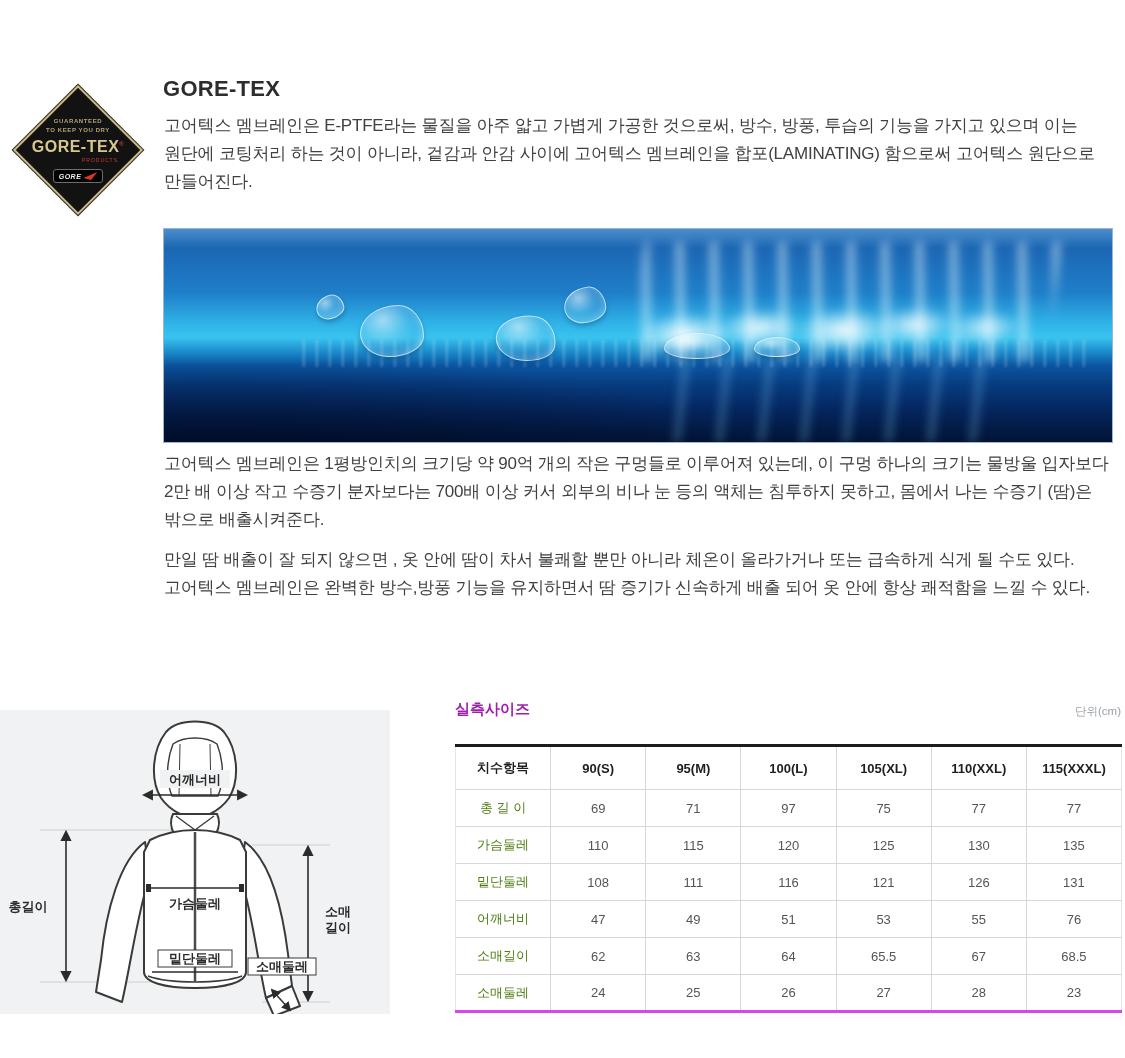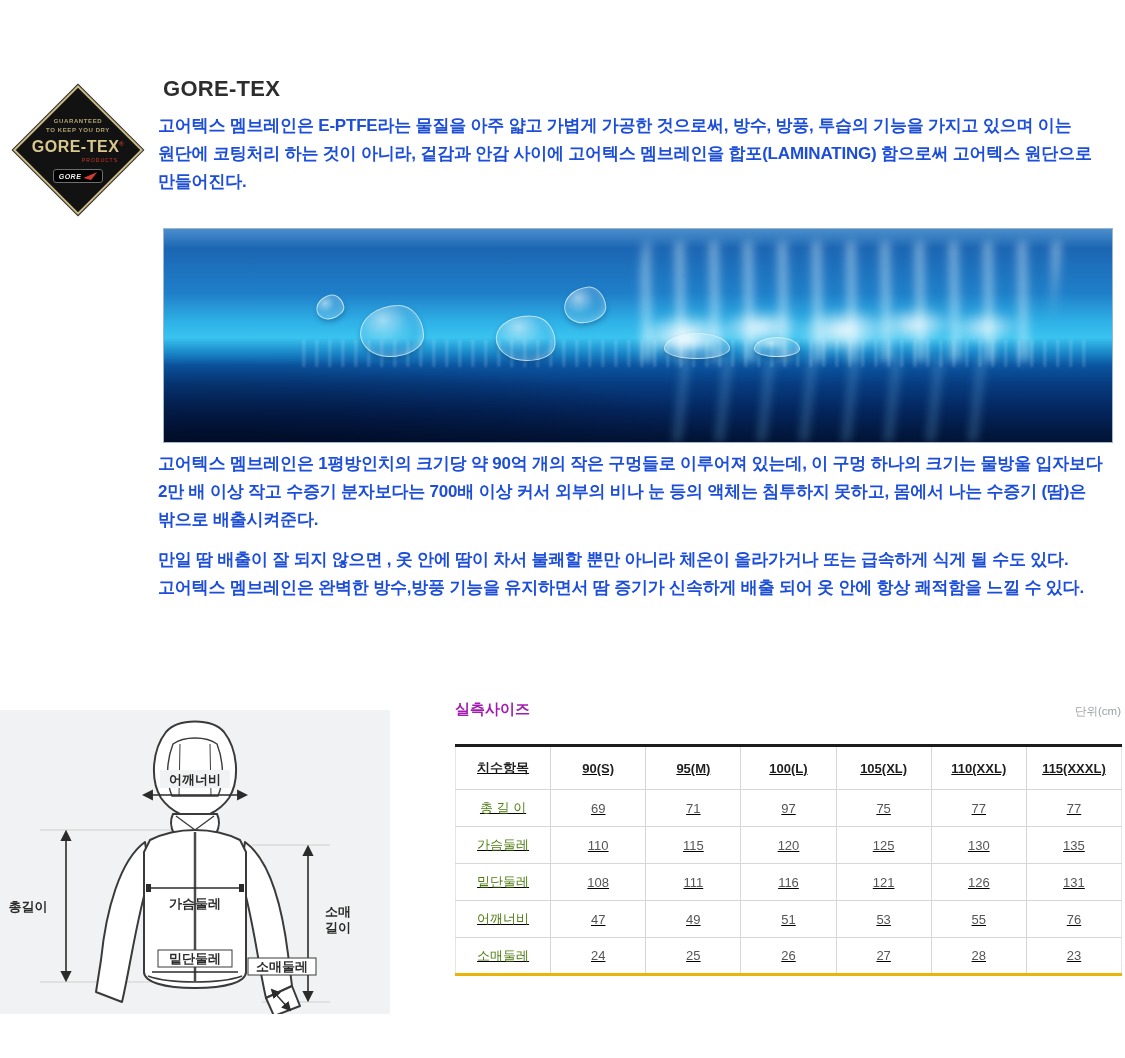--- a/index.html
+++ b/index.html
@@ -29,22 +29,22 @@
   .logo-emblem {
     margin-top:6px; display:flex; align-items:center; gap:2px;
     background:#000; border:1px solid #6e6e6e; border-radius:3px; padding:2px 5px;
   }
   .logo-emblem-text { color:#f2f2f2; font-size:7px; font-weight:bold; font-style:italic; letter-spacing:.5px; }
   .logo-swoosh { width:14px; height:8px; background:#d23a2e; clip-path:polygon(0 75%, 100% 0, 55% 100%); }
 
   
   .intro-title { position:absolute; left:163px; top:76px; font-size:22px; font-weight:bold; color:#2d2d2d; letter-spacing:.3px; }
   .para {
-    position:absolute; left:158px; width:954px; font-size:17px; color:#1d4ed8;
-    line-height:28px; word-break:keep-all; letter-spacing:-0.2px;font-weight:bold;
+    position:absolute; left:164px; width:954px; font-size:17px; color:#404040;
+    line-height:28px; word-break:keep-all; letter-spacing:-0.2px;
   }
   .intro-para { top:112px; }
 
   
   .hero {
     position:absolute; left:163px; top:228px; width:950px; height:215px; overflow:hidden;
     border:1px solid #9fb4cf;
     background:
       radial-gradient(120% 95% at 6% 104%, rgba(0,6,28,.6) 0%, rgba(0,6,28,0) 46%),
       linear-gradient(180deg,#4a8ecb 0%, #1c66b3 9%, #1f7fc9 30%, #2fb2e7 44%, #39c3ef 51%, #1a88c9 58%, #0b55a1 64%, #073c80 73%, #04265e 85%, #021334 100%);
@@ -89,21 +89,21 @@
   .desc2 { top:546px; }
 
   
   .diagram-box { position:absolute; left:0; top:710px; width:390px; height:304px; background:#f1f2f3; }
   .size-title { position:absolute; left:455px; top:700px; font-size:15px; font-weight:bold; color:#a21caf; }
   .size-unit { position:absolute; right:4px; top:704px; width:200px; text-align:right; font-size:11.5px; color:#9aa0a6; }
 
   table.size-table {
     position:absolute; left:455px; top:744px; width:667px;
     border-collapse:collapse; table-layout:fixed;
-    border-top:3px solid #1c1c1c; border-bottom:3px solid #eab308;text-decoration:underline;
+    border-top:3px solid #1c1c1c; border-bottom:3px solid #d946ef;
   }
   .size-table th, .size-table td {
     border:1px solid #d7d7d7; text-align:center; vertical-align:middle;
     font-size:13px;
   }
   .size-table th { height:44px; color:#1e1e1e; font-weight:bold; }
   .size-table td { height:37px; color:#555; }
   .size-table td.row-label { color:#4d7c0f; }
   .size-table tr > *:first-child { border-left-color:#e6e6e6; }
   .size-table tr > *:last-child { border-right-color:#e6e6e6; }
@@ -249,20 +249,29 @@
       <tr>
         <td class="row-label">어깨너비</td>
         <td>47</td>
         <td>49</td>
         <td>51</td>
         <td>53</td>
         <td>55</td>
         <td>76</td>
       </tr>
       <tr>
+        <td class="row-label">소매길이</td>
+        <td>62</td>
+        <td>63</td>
+        <td>64</td>
+        <td>65.5</td>
+        <td>67</td>
+        <td>68.5</td>
+      </tr>
+      <tr>
         <td class="row-label">소매둘레</td>
         <td>24</td>
         <td>25</td>
         <td>26</td>
         <td>27</td>
         <td>28</td>
         <td>23</td>
       </tr>
     </tbody>
 </table>

